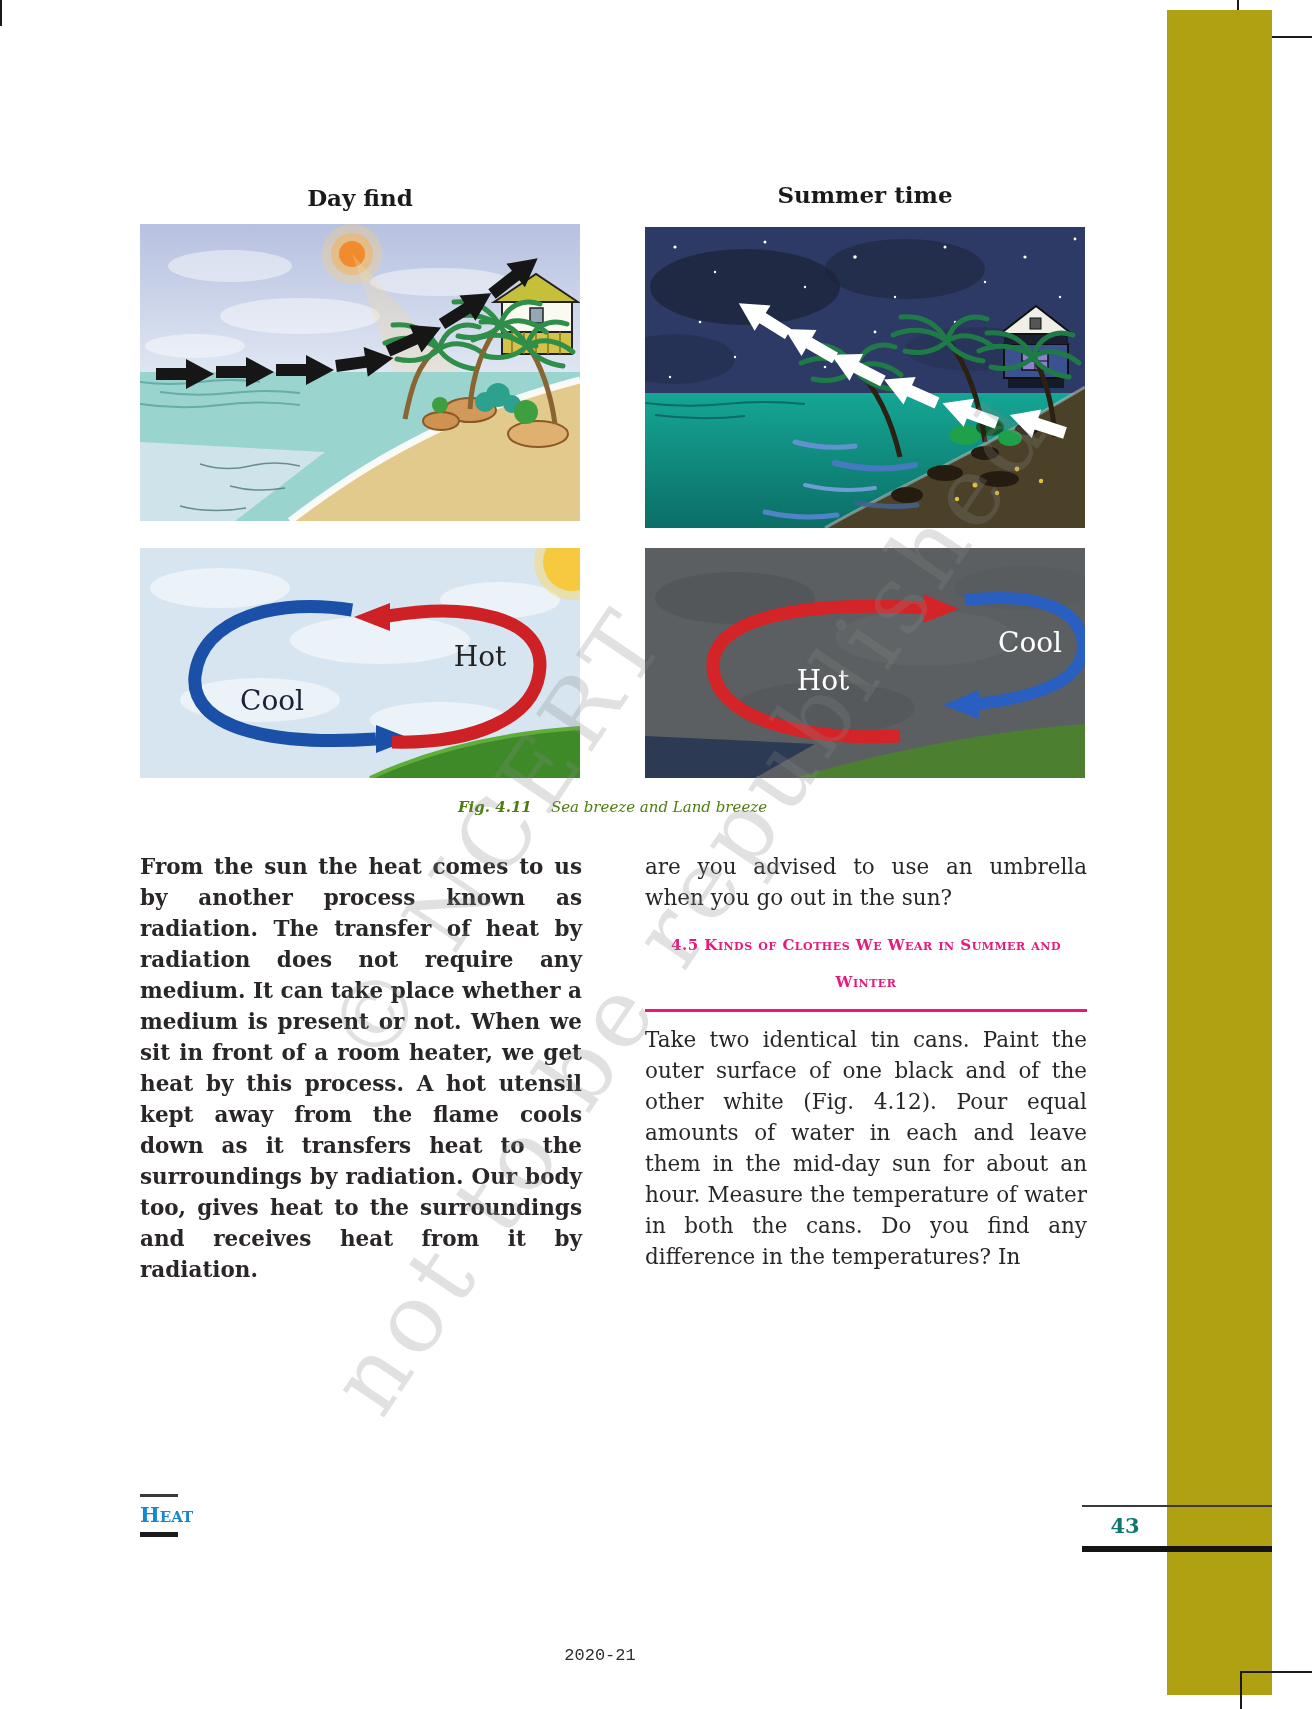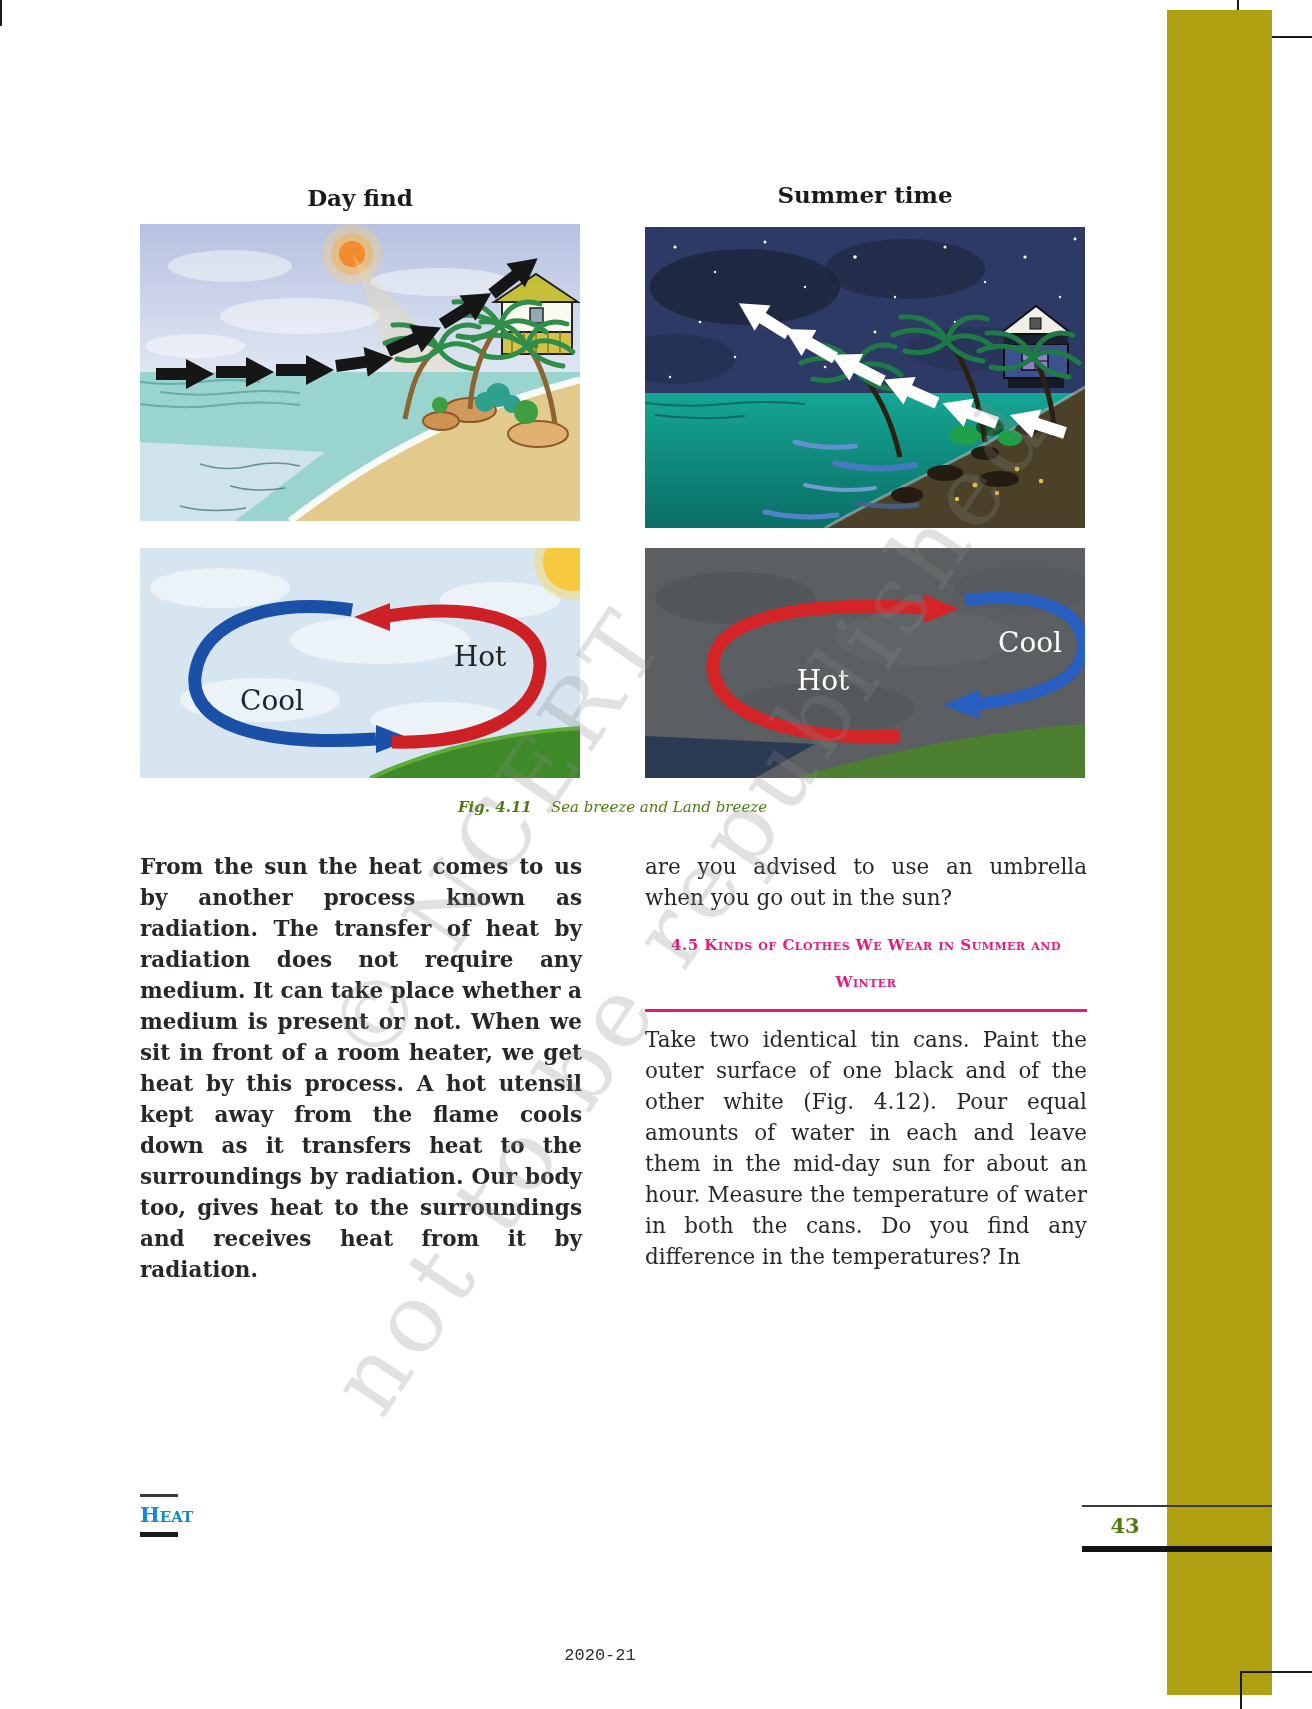--- a/index.html
+++ b/index.html
@@ -27,21 +27,21 @@
         text-align:center;margin:14px 0 8px 0;font-variant:small-caps;letter-spacing:.5px;}
   .activity-title{font-weight:bold;font-size:27px;color:#141414;margin:18px 0 0 0;
         letter-spacing:.5px;text-align:left;font-variant:normal;}
   .activity-rule{height:3px;background:#e8187d;margin:5px 0 12px 0;}
   
   .rule-thin{background:#3a3a3a;height:3px;width:38px;}
   .rule-thick{background:#1a1a1a;height:5px;width:38px;}
   #footer-left{left:140px;top:1494px;}
   .chapter-label{font-variant:small-caps;font-weight:bold;font-size:21px;color:#1488d0;margin:5px 0;}
   #pn-rule-top{left:1082px;top:1505px;width:190px;height:2px;background:#3a3a3a;}
-  #page-number{left:1082px;top:1513px;width:86px;text-align:center;font-weight:bold;font-size:21px;color:#4d7c0f;}
+  #page-number{left:1082px;top:1513px;width:86px;text-align:center;font-weight:bold;font-size:21px;color:#0f766e;}
   #pn-rule-bottom{left:1082px;top:1546px;width:190px;height:6px;background:#141414;}
   #year-mark{left:500px;top:1646px;width:200px;text-align:center;
         font-family:Liberation Mono, monospace;font-size:17px;color:#2e2e2e;}
   
   #side-bar{left:1167px;top:10px;width:105px;height:1685px;background:#b0a112;}
   .crop{background:#1a1a1a;}
   
   .watermark{position:absolute;font-family:"DejaVu Serif",serif;color:rgba(135,135,135,0.25);
         white-space:nowrap;pointer-events:none;letter-spacing:8px;transform:rotate(-56deg);z-index:6;}
   #wm1{font-size:92px;left:235px;top:782px;}

